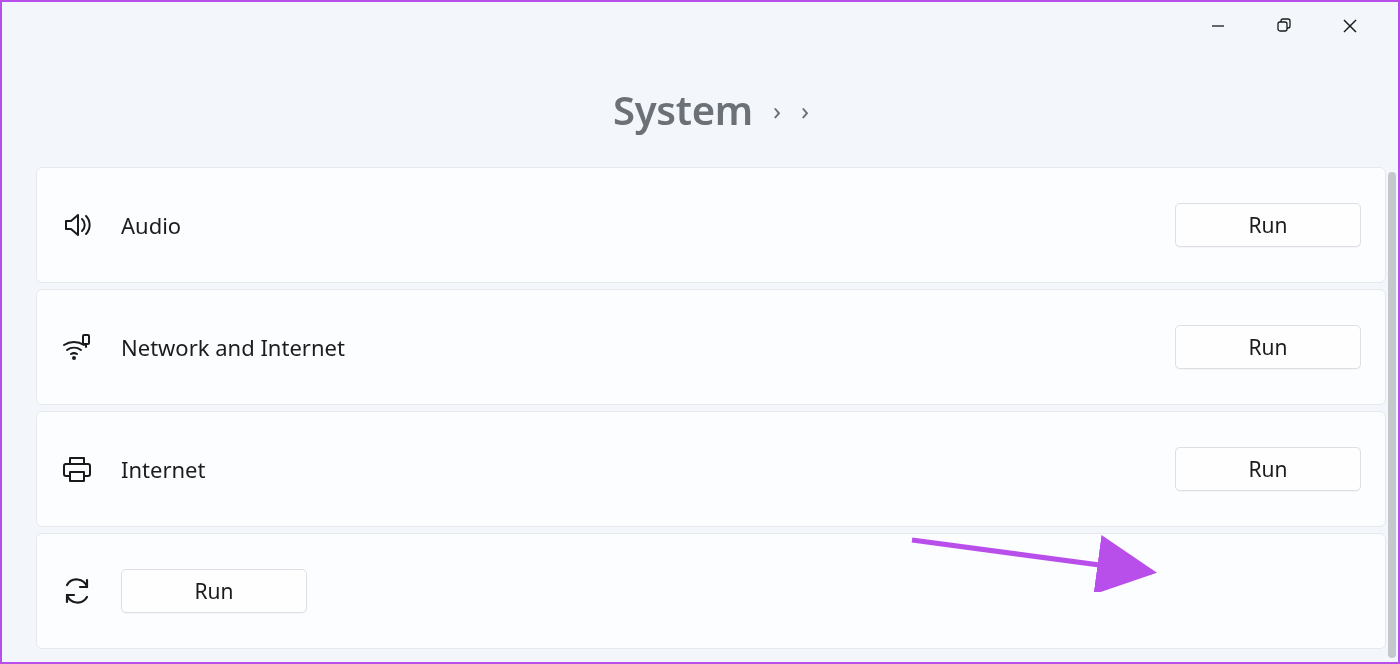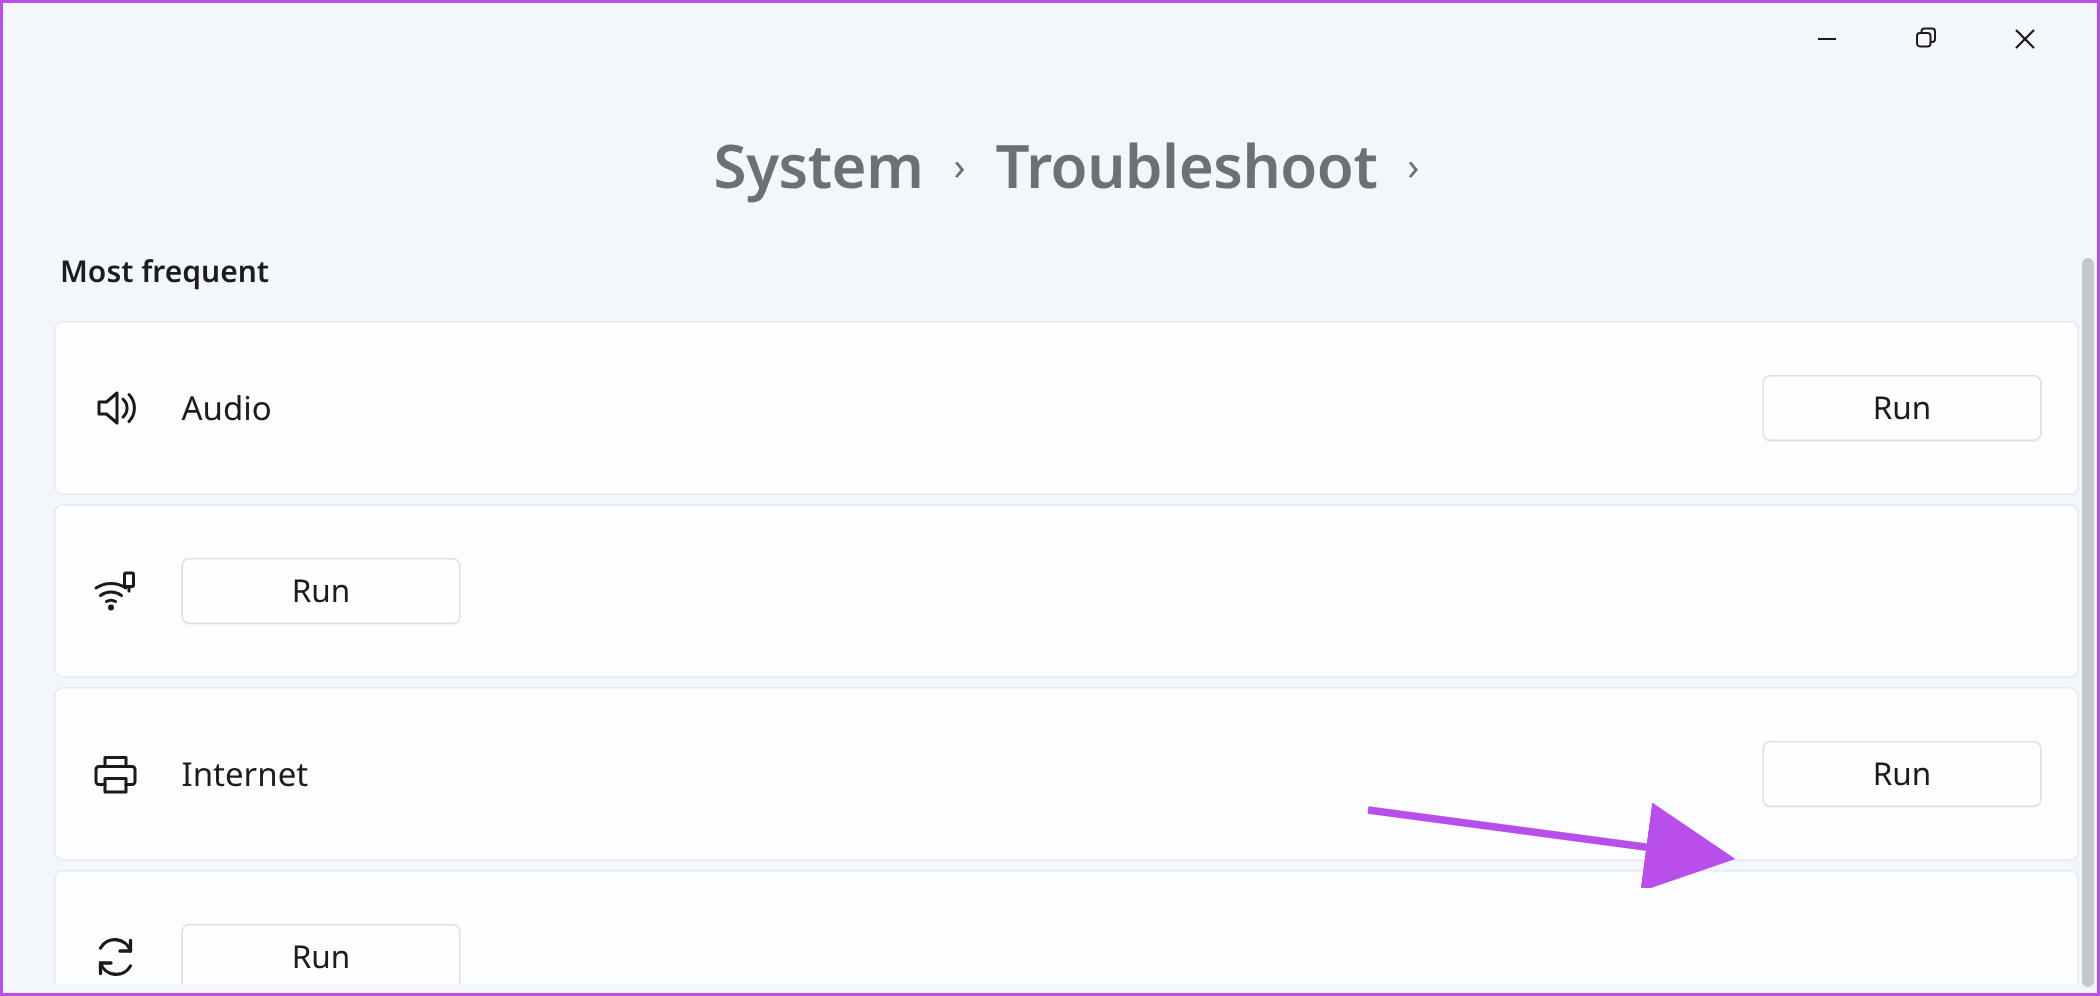--- a/index.html
+++ b/index.html
@@ -137,25 +137,23 @@
         <line x1="14" y1="2" x2="2" y2="14" stroke="currentColor" stroke-width="1.5"></line>
       </svg>
   </div>
 </div>
 
 <div class="content">
 
   <div class="breadcrumb">
     <span class="crumb">System</span>
     <span class="chevron">›</span>
-    <span class="crumb">Troubleshoot</span>
     <span class="chevron">›</span>
   </div>
 
-  <div class="section-header">Most frequent</div>
 
   <div class="items">
 
     <div class="item-card">
       <span class="icon">
         <svg width="32" height="32" viewBox="0 0 32 32" fill="none" stroke="currentColor" stroke-width="2" stroke-linecap="round" stroke-linejoin="round">
           <path d="M5 12 H10 L17 6 V26 L10 20 H5 Z"></path>
           <path d="M21 10 a8 8 0 0 1 0 12"></path>
           <path d="M25 7 a13 13 0 0 1 0 18"></path>
         </svg>
@@ -168,20 +166,21 @@
       <span class="icon">
         <svg width="32" height="32" viewBox="0 0 32 32" fill="none" stroke="currentColor" stroke-width="2" stroke-linecap="round" stroke-linejoin="round">
           <path d="M3 14 a18 18 0 0 1 20 0"></path>
           <path d="M6 19 a12 12 0 0 1 14 0"></path>
           <path d="M10 23 a6 6 0 0 1 6 0"></path>
           <circle cx="13" cy="27" r="1" fill="currentColor"></circle>
           <rect x="22" y="4" width="6" height="9" rx="1"></rect>
           <line x1="25" y1="13" x2="25" y2="16"></line>
         </svg>
       </span>
+      <span class="label">Network and Internet</span>
       <div class="run-btn">Run</div>
     </div>
 
     <div class="item-card">
       <span class="icon">
         <svg width="32" height="32" viewBox="0 0 32 32" fill="none" stroke="currentColor" stroke-width="2" stroke-linecap="round" stroke-linejoin="round">
           <rect x="9" y="5" width="14" height="6"></rect>
           <path d="M5 11 h22 a2 2 0 0 1 2 2 v8 a2 2 0 0 1 -2 2 h-4"></path>
           <path d="M5 11 a2 2 0 0 0 -2 2 v8 a2 2 0 0 0 2 2 h4"></path>
           <rect x="9" y="19" width="14" height="9"></rect>

